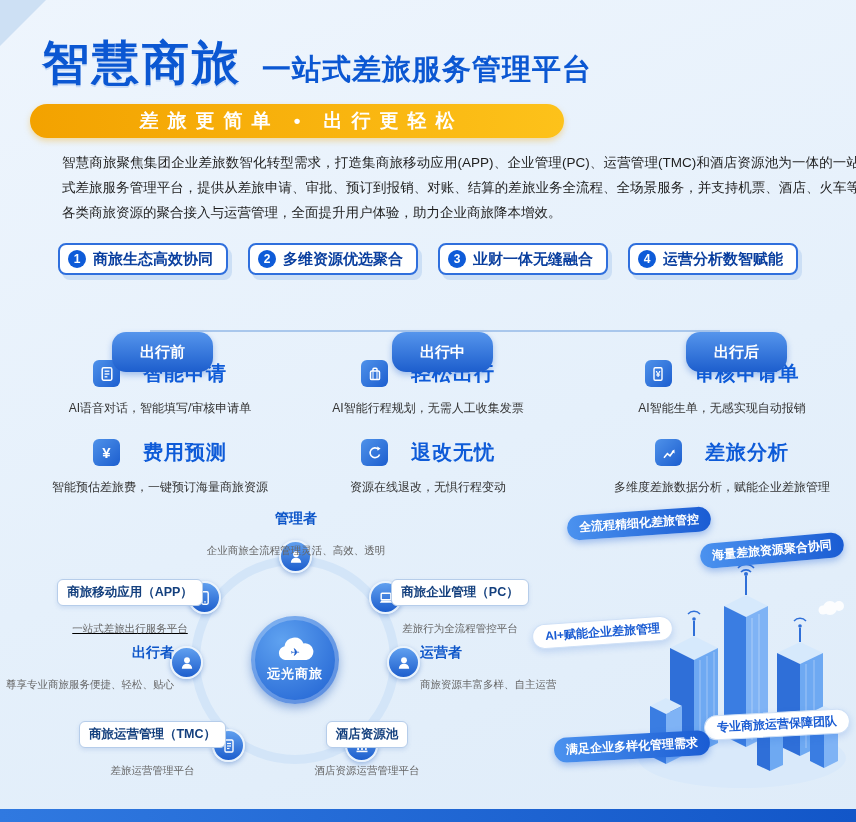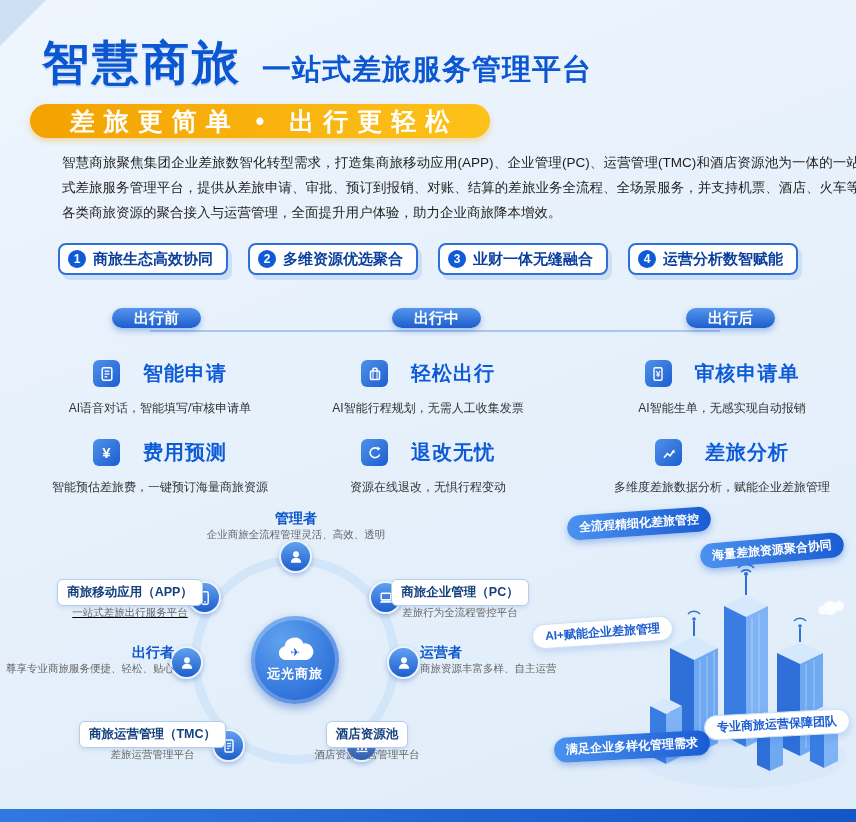--- a/index.html
+++ b/index.html
@@ -8,38 +8,38 @@
           background:linear-gradient(160deg,#eef5fd 0%,#e5f0fb 55%,#dfecf9 100%);
           font-family:"Liberation Sans","DejaVu Sans",sans-serif; }
   .corner-tri { position:absolute; left:0; top:0; width:0; height:0;
           border-top:46px solid #cde0f4; border-right:46px solid transparent; }
 
   
   .title-row { position:absolute; left:42px; top:32px; display:flex; align-items:baseline; gap:20px; }
   .main-title { font-size:47px; font-weight:900; color:#0b57d2; letter-spacing:3px;
           text-shadow:0 2px 0 rgba(11,87,210,.15); }
   .sub-title { font-size:29px; font-weight:800; color:#0b57d2; letter-spacing:1px; }
-  .banner { position:absolute; left:30px; top:104px; width:460px; height:34px; border-radius:17px;
-          background:linear-gradient(90deg,#f3a200,#fdc21a); color:#fff; font-size:25px; font-weight:800;
+  .banner { position:absolute; left:30px; top:104px; width:534px; height:34px; border-radius:17px;
+          background:linear-gradient(90deg,#f3a200,#fdc21a); color:#fff; font-size:19px; font-weight:800;
           display:flex; align-items:center; justify-content:center; letter-spacing:9px; text-indent:9px;
           box-shadow:0 3px 6px rgba(243,166,0,.35); }
   .intro { position:absolute; left:30px; top:150px; width:798px; font-size:13.5px; line-height:25px;
           color:#1e1e1e; text-align:justify;margin-left:32px; }
 
   
   .features { position:absolute; left:0; top:243px; width:856px; display:flex; justify-content:center; gap:20px; }
   .badge { background:#fff; border:2px solid #2f6fdd; border-radius:8px; height:32px; display:flex;
           align-items:center; gap:7px; padding:0 13px 0 8px; box-shadow:4px 5px 0 #ccdff5; }
   .badge-num { width:18px; height:18px; border-radius:50%; background:#0e5bd8; color:#fff; font-size:12px;
           font-weight:700; display:flex; align-items:center; justify-content:center; flex:none; }
   .badge-label { font-size:15px; font-weight:800; color:#0a3f9f; white-space:nowrap; }
 
   
   .stage-line { position:absolute; left:150px; top:330px; width:570px; height:2px; background:#a9c7ec; }
-  .stage-pill { position:absolute; top:308px; height:20px; padding:0 22px; border-radius:14px;
+  .stage-pill { position:absolute; top:332px; height:40px; padding:0 28px; border-radius:14px;
           background:linear-gradient(180deg,#5595ec,#1d5ecd); color:#fff; font-size:15px; font-weight:700;
           display:flex; align-items:center; box-shadow:0 3px 6px rgba(29,94,205,.35); z-index:2; }
   .pill-1{left:112px;} .pill-2{left:392px;} .pill-3{left:686px;}
 
   
   .stage-col { position:absolute; top:360px; width:280px; display:flex; flex-direction:column; align-items:center; }
   .col-1{left:20px;} .col-2{left:288px;} .col-3{left:582px;}
   .stage-item { display:flex; align-items:center; gap:23px; }
   .item-icon { width:27px; height:27px; border-radius:6px; background:linear-gradient(135deg,#4f92ea,#1c5ecf);
           display:flex; align-items:center; justify-content:center; flex:none; }
@@ -56,21 +56,21 @@
           box-shadow:0 4px 10px rgba(20,80,180,.4), inset 0 0 0 4px rgba(255,255,255,.25); }
   .eco-center-label { color:#fff; font-size:13px; font-weight:800; letter-spacing:1px; }
   .eco-node { position:absolute; width:33px; height:33px; border-radius:50%;
           background:linear-gradient(180deg,#61a0ef,#1d5ecd); border:2px solid #eaf3fc; display:flex;
           align-items:center; justify-content:center; box-shadow:0 2px 5px rgba(20,80,180,.35); z-index:3; }
   .node-manager{left:279px;top:540px;} .node-phone{left:188px;top:581px;} .node-laptop{left:369px;top:581px;}
   .node-traveler{left:170px;top:646px;} .node-operator{left:387px;top:646px;}
   .node-tmc{left:212px;top:729px;} .node-hotel{left:345px;top:729px;}
   .eco-label { position:absolute; text-align:center; z-index:4; }
   .eco-name { font-size:14px; font-weight:800; color:#0c55c9; }
-  .eco-desc { font-size:10.5px; color:#666; margin-top:0; white-space:nowrap; }
+  .eco-desc { font-size:10.5px; color:#666; margin-top:16px; white-space:nowrap; }
   .eco-box { display:inline-block; background:#fff; border:1px solid #b6cdea; border-radius:6px;
           padding:4px 9px; font-size:12.5px; font-weight:800; color:#14407e;
           box-shadow:0 2px 4px rgba(60,110,190,.15); white-space:nowrap; }
   .lab-manager{left:186px;top:510px;width:220px;}
   .lab-phone{left:36px;top:579px;width:188px;text-decoration:underline;}
   .lab-laptop{left:366px;top:579px;width:188px;}
   .lab-traveler{left:0;top:644px;width:174px;text-align:right;}
   .lab-operator{left:420px;top:644px;width:180px;text-align:left;}
   .lab-tmc{left:60px;top:721px;width:185px;}
   .lab-hotel{left:282px;top:721px;width:170px;}

